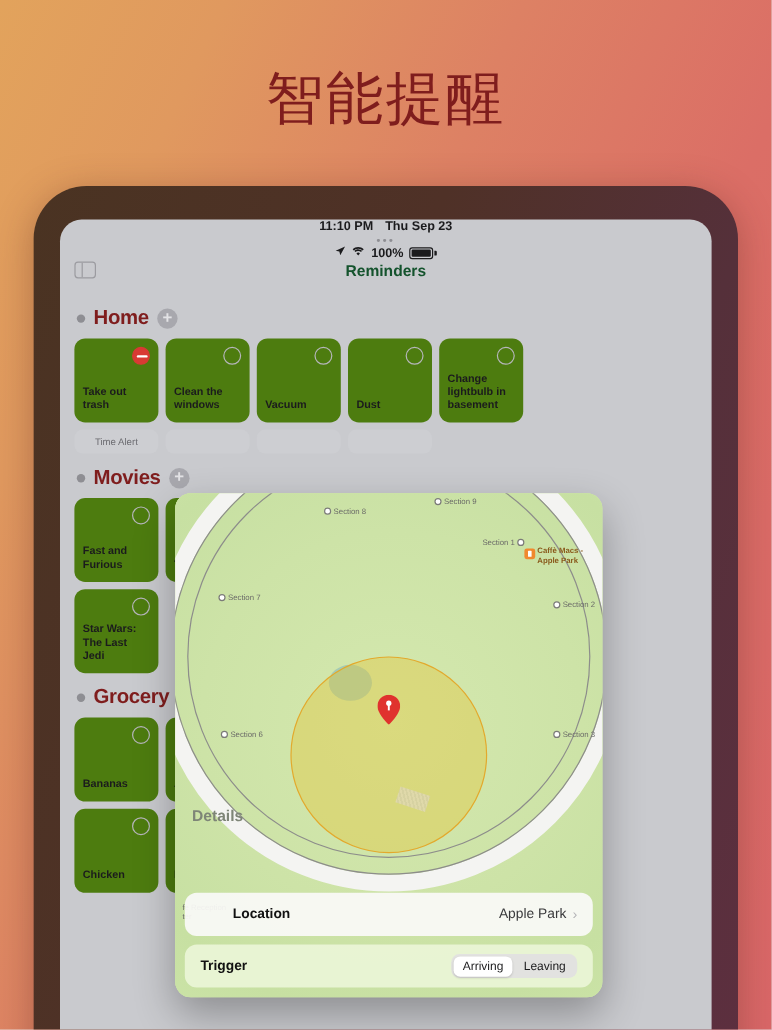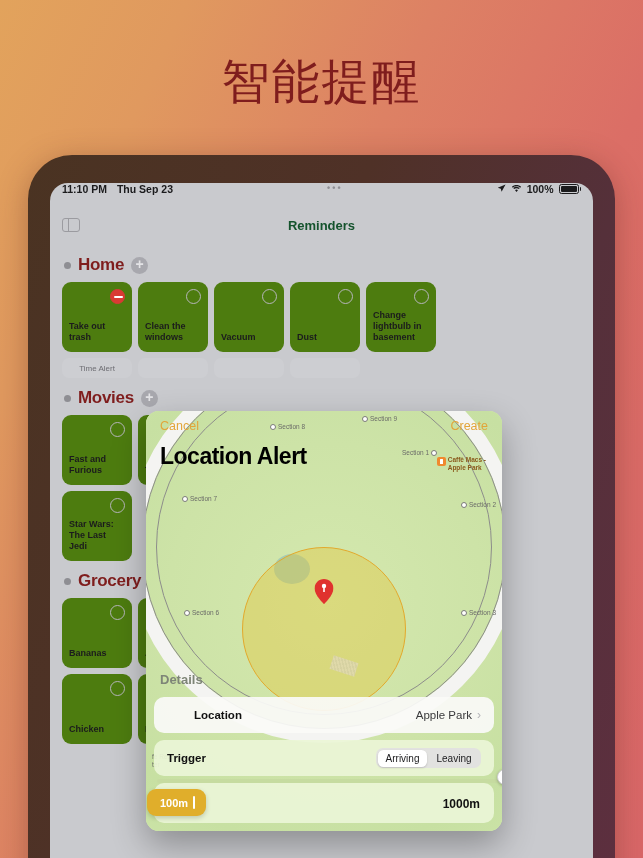--- a/index.html
+++ b/index.html
@@ -28,22 +28,22 @@
   }
   #screen {
     position:relative; width:100%; height:732px;
     border-radius:18px 18px 0 0;
     background:#c9cace;
     overflow:hidden;
   }
 
   
   #statusbar {
-    height:26px; display:flex; align-items:flex-start;
-    padding:0 12px; font-size:10.5px; font-weight:bold; color:#1b1b1d;
+    height:26px; display:flex; align-items:center;
+    padding:0 12px; font-size:10.5px; font-weight:bold; color:#1b1b1d;flex-direction:column;
   }
   #statusbar .sb-left { display:flex; gap:10px; }
   #statusbar .sb-mid { flex:1; text-align:center; color:#8e8e93; letter-spacing:2px; font-size:9px; }
   #statusbar .sb-right { display:flex; align-items:center; gap:5px; }
   .batt { width:20px; height:9.5px; border:1px solid #1b1b1d; border-radius:2.5px; position:relative; }
   .batt:after { content:""; position:absolute; left:1px; top:1px; bottom:1px; right:1px; background:#1b1b1d; border-radius:1px; }
   .batt-cap { width:1.5px; height:4px; background:#1b1b1d; border-radius:0 1px 1px 0; margin-left:1px; }
 
   
   #navbar { height:32px; display:flex; align-items:center; padding:0 12px; position:relative; }
@@ -390,27 +390,20 @@
           <div>Caffè Macs -</div>
           <div>Apple Park</div>
         </div>
 
         <div class="reception">
           <div>fe Reception</div>
           <div>ter</div>
         </div>
       </div>
 
-      <div id="modal-top">
-        <div id="modal-actions">
-          <span>Cancel</span>
-          <span>Create</span>
-        </div>
-        <div id="modal-title">Location Alert</div>
-      </div>
 
       <div id="details-label">Details</div>
 
       <div id="form">
 
         <div class="frow light">
           <span class="flabel">Location</span>
           <span class="fvalue">
             <span>Apple Park</span>
             <span class="chev">›</span>
@@ -418,28 +411,18 @@
         </div>
 
         <div class="frow tint">
           <span class="flabel">Trigger</span>
           <span class="segment">
             <span class="seg active">Arriving</span>
             <span class="seg">Leaving</span>
           </span>
         </div>
 
-        <div class="frow tint" id="slider-row">
-          <div id="slider-track">
-            <div id="slider-knob"></div>
-          </div>
-          <div id="min-bubble">
-            <span>100m</span>
-            <span class="caret"></span>
-          </div>
-          <div id="max-label">1000m</div>
-        </div>
 
       </div>
     </div>
 
   </div>
 </div>
 
 </body></html>

